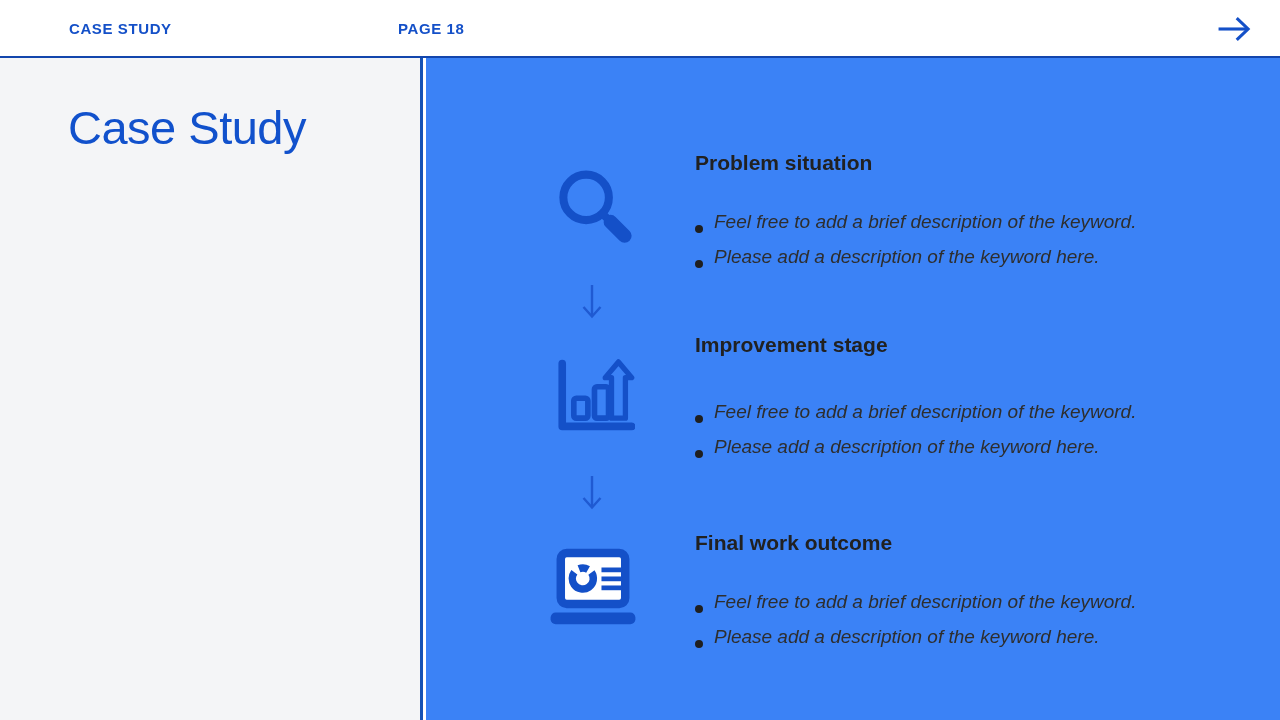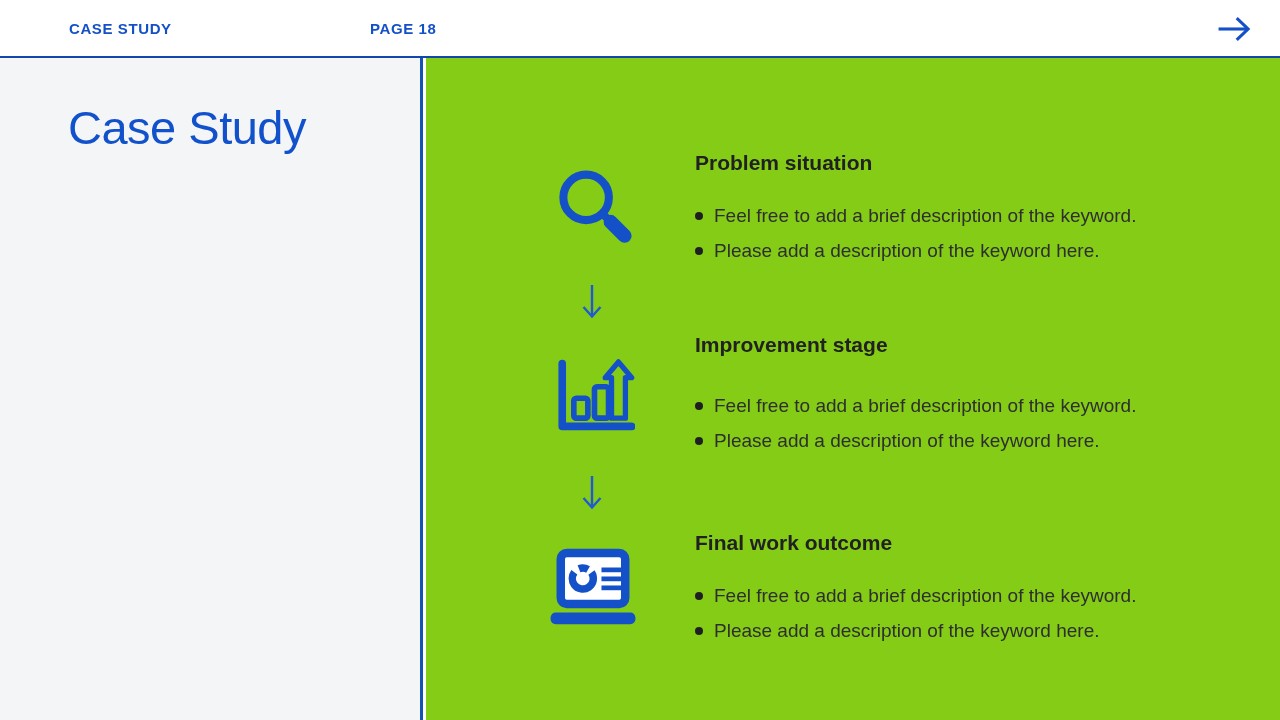--- a/index.html
+++ b/index.html
@@ -16,21 +16,21 @@
     position: absolute; left: 0; top: 0; width: 1280px; height: 58px;
     background: #ffffff;
     border-bottom: 2px solid #1346ad;
   }
   .header-label {
     position: absolute; top: 20px;
     font-size: 15px; font-weight: 700; letter-spacing: 0.6px;
     color: #1450c8;
   }
   .header-label.case { left: 69px; }
-  .header-label.page { left: 370px; }
+  .header-label.page { left: 398px; }
   .header-arrow {
     position: absolute; right: 26px; top: 13px; width: 40px; height: 32px;
     cursor: pointer;
   }
 
   
   .sidebar {
     position: absolute; left: 0; top: 58px; width: 423px; height: 662px;
     background: #f4f5f7;
     border-right: 3px solid #1552b4;
@@ -42,21 +42,21 @@
   }
   .sidebar-summary {
     position: absolute; left: 68px; top: 494px; width: 310px;
     font-size: 19.5px; line-height: 32px; font-weight: 400;
     color: #333333;
   }
 
   
   .main {
     position: absolute; left: 426px; top: 58px; width: 854px; height: 662px;
-    background: #84cc16;
+    background: #3b82f6;
   }
   .step-icon { position: absolute; }
   .icon-magnifier { left: 126px; top: 107px; width: 84px; height: 84px; }
   .icon-chart    { left: 123px; top: 294px; width: 86px; height: 86px; }
   .icon-laptop   { left: 119px; top: 490px; width: 96px; height: 78px; }
   .flow-arrow {
     position: absolute; left: 152px; width: 28px; height: 40px;
   }
   .flow-arrow.a1 { top: 224px; }
   .flow-arrow.a2 { top: 415px; }
@@ -67,21 +67,21 @@
   }
   .t1 { top: 93px; }
   .t2 { top: 275px; }
   .t3 { top: 473px; text-align: right; }
 
   .bullets { position: absolute; left: 269px; width: 520px; }
   .b1 { top: 140px; }
   .b2 { top: 330px; }
   .b3 { top: 520px; }
   .bullet-row {
-    display: flex; align-items: center; height: 35px;
+    display: flex; align-items: flex-end; height: 35px; font-style: italic;
   }
   .bullet-dot {
     width: 8px; height: 8px; border-radius: 50%; background: #1f1f1f;
     margin-right: 11px; flex: 0 0 auto;
   }
   .bullet-text {
     font-size: 19px; color: #2e2e2e; white-space: nowrap;
   }
 </style>
 </head>

